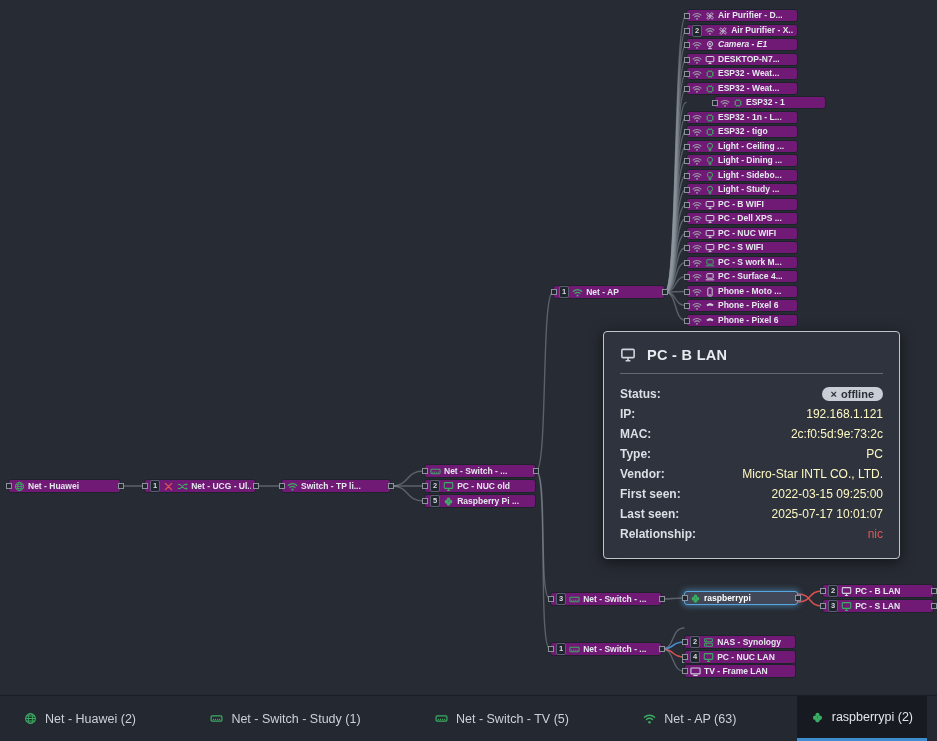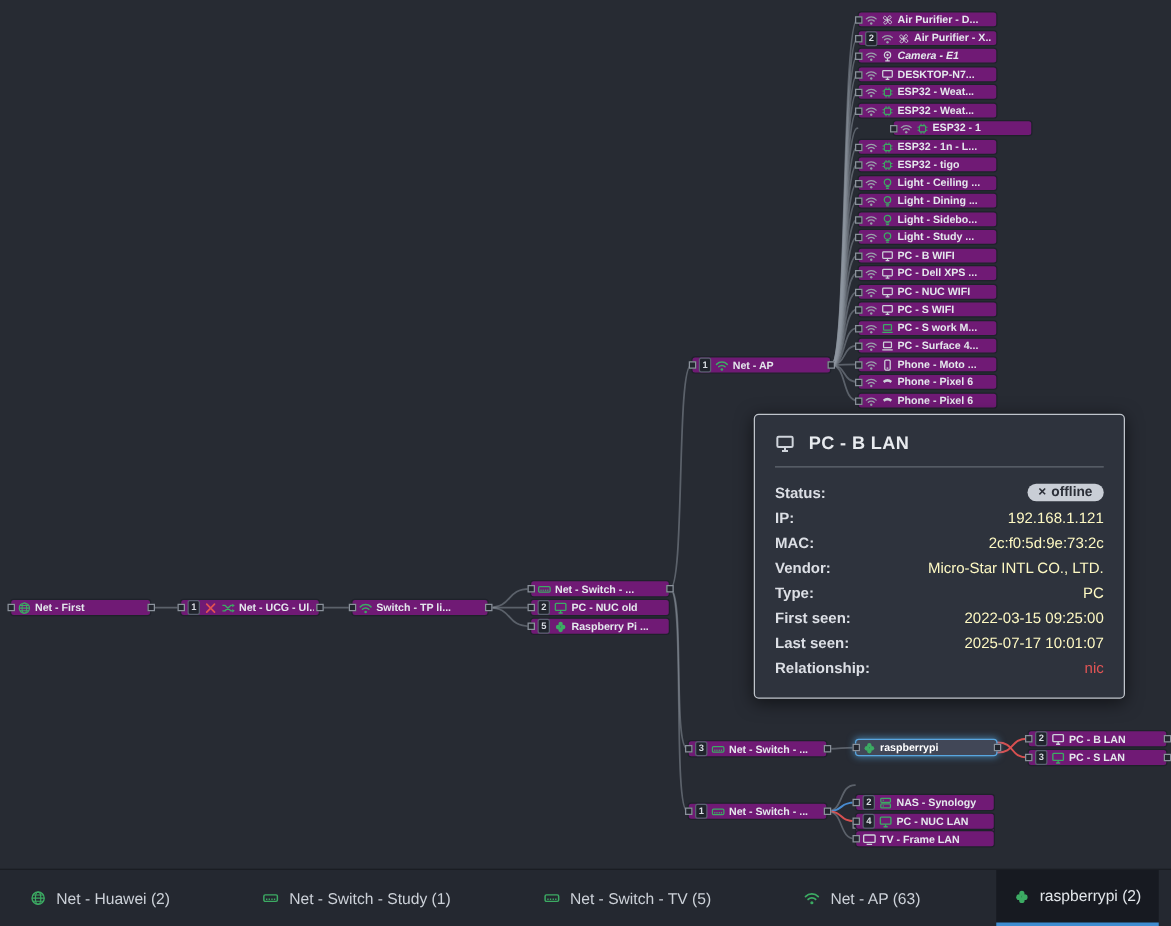--- a/index.html
+++ b/index.html
@@ -87,21 +87,21 @@
       <div class="node" style="left: 8px; top: 479px; width: 113px;">
         <span class="port port-l"></span>
         <span class="port port-r"></span>
         <span class="nicon" style="color:#3cab63">
           <svg viewBox="0 0 12 12" width="11" height="11">
             <circle cx="6" cy="6" r="4.5" fill="none" stroke="currentColor" stroke-width="1"></circle>
             <ellipse cx="6" cy="6" rx="2" ry="4.5" fill="none" stroke="currentColor" stroke-width=".9"></ellipse>
             <path d="M1.5 6h9M2.1 3.7h7.8M2.1 8.3h7.8" fill="none" stroke="currentColor" stroke-width=".9"></path>
           </svg>
         </span>
-        <span class="nlabel">Net - First</span>
+        <span class="nlabel">Net - Huawei</span>
       </div>
       <div class="node" style="left: 144px; top: 479px; width: 112px;">
         <span class="port port-l"></span>
         <span class="port port-r"></span>
         <span class="badge">1</span>
         <span class="nicon" style="color:#e05252">
           <svg viewBox="0 0 12 12" width="11" height="11">
             <path d="M2.6 2.6l6.8 6.8M9.4 2.6 2.6 9.4" stroke="currentColor" stroke-width="1.5" stroke-linecap="round"></path>
           </svg>
         </span>
@@ -677,26 +677,26 @@
         </div>
         <div class="trow">
           <span class="tlabel">IP:</span>
           <span class="tvalue">192.168.1.121</span>
         </div>
         <div class="trow">
           <span class="tlabel">MAC:</span>
           <span class="tvalue">2c:f0:5d:9e:73:2c</span>
         </div>
         <div class="trow">
+          <span class="tlabel">Type:</span>
+          <span class="tvalue">PC</span>
+        </div>
+        <div class="trow">
           <span class="tlabel">Vendor:</span>
           <span class="tvalue">Micro-Star INTL CO., LTD.</span>
-        </div>
-        <div class="trow">
-          <span class="tlabel">Type:</span>
-          <span class="tvalue">PC</span>
         </div>
         <div class="trow">
           <span class="tlabel">First seen:</span>
           <span class="tvalue">2022-03-15 09:25:00</span>
         </div>
         <div class="trow">
           <span class="tlabel">Last seen:</span>
           <span class="tvalue">2025-07-17 10:01:07</span>
         </div>
         <div class="trow">

